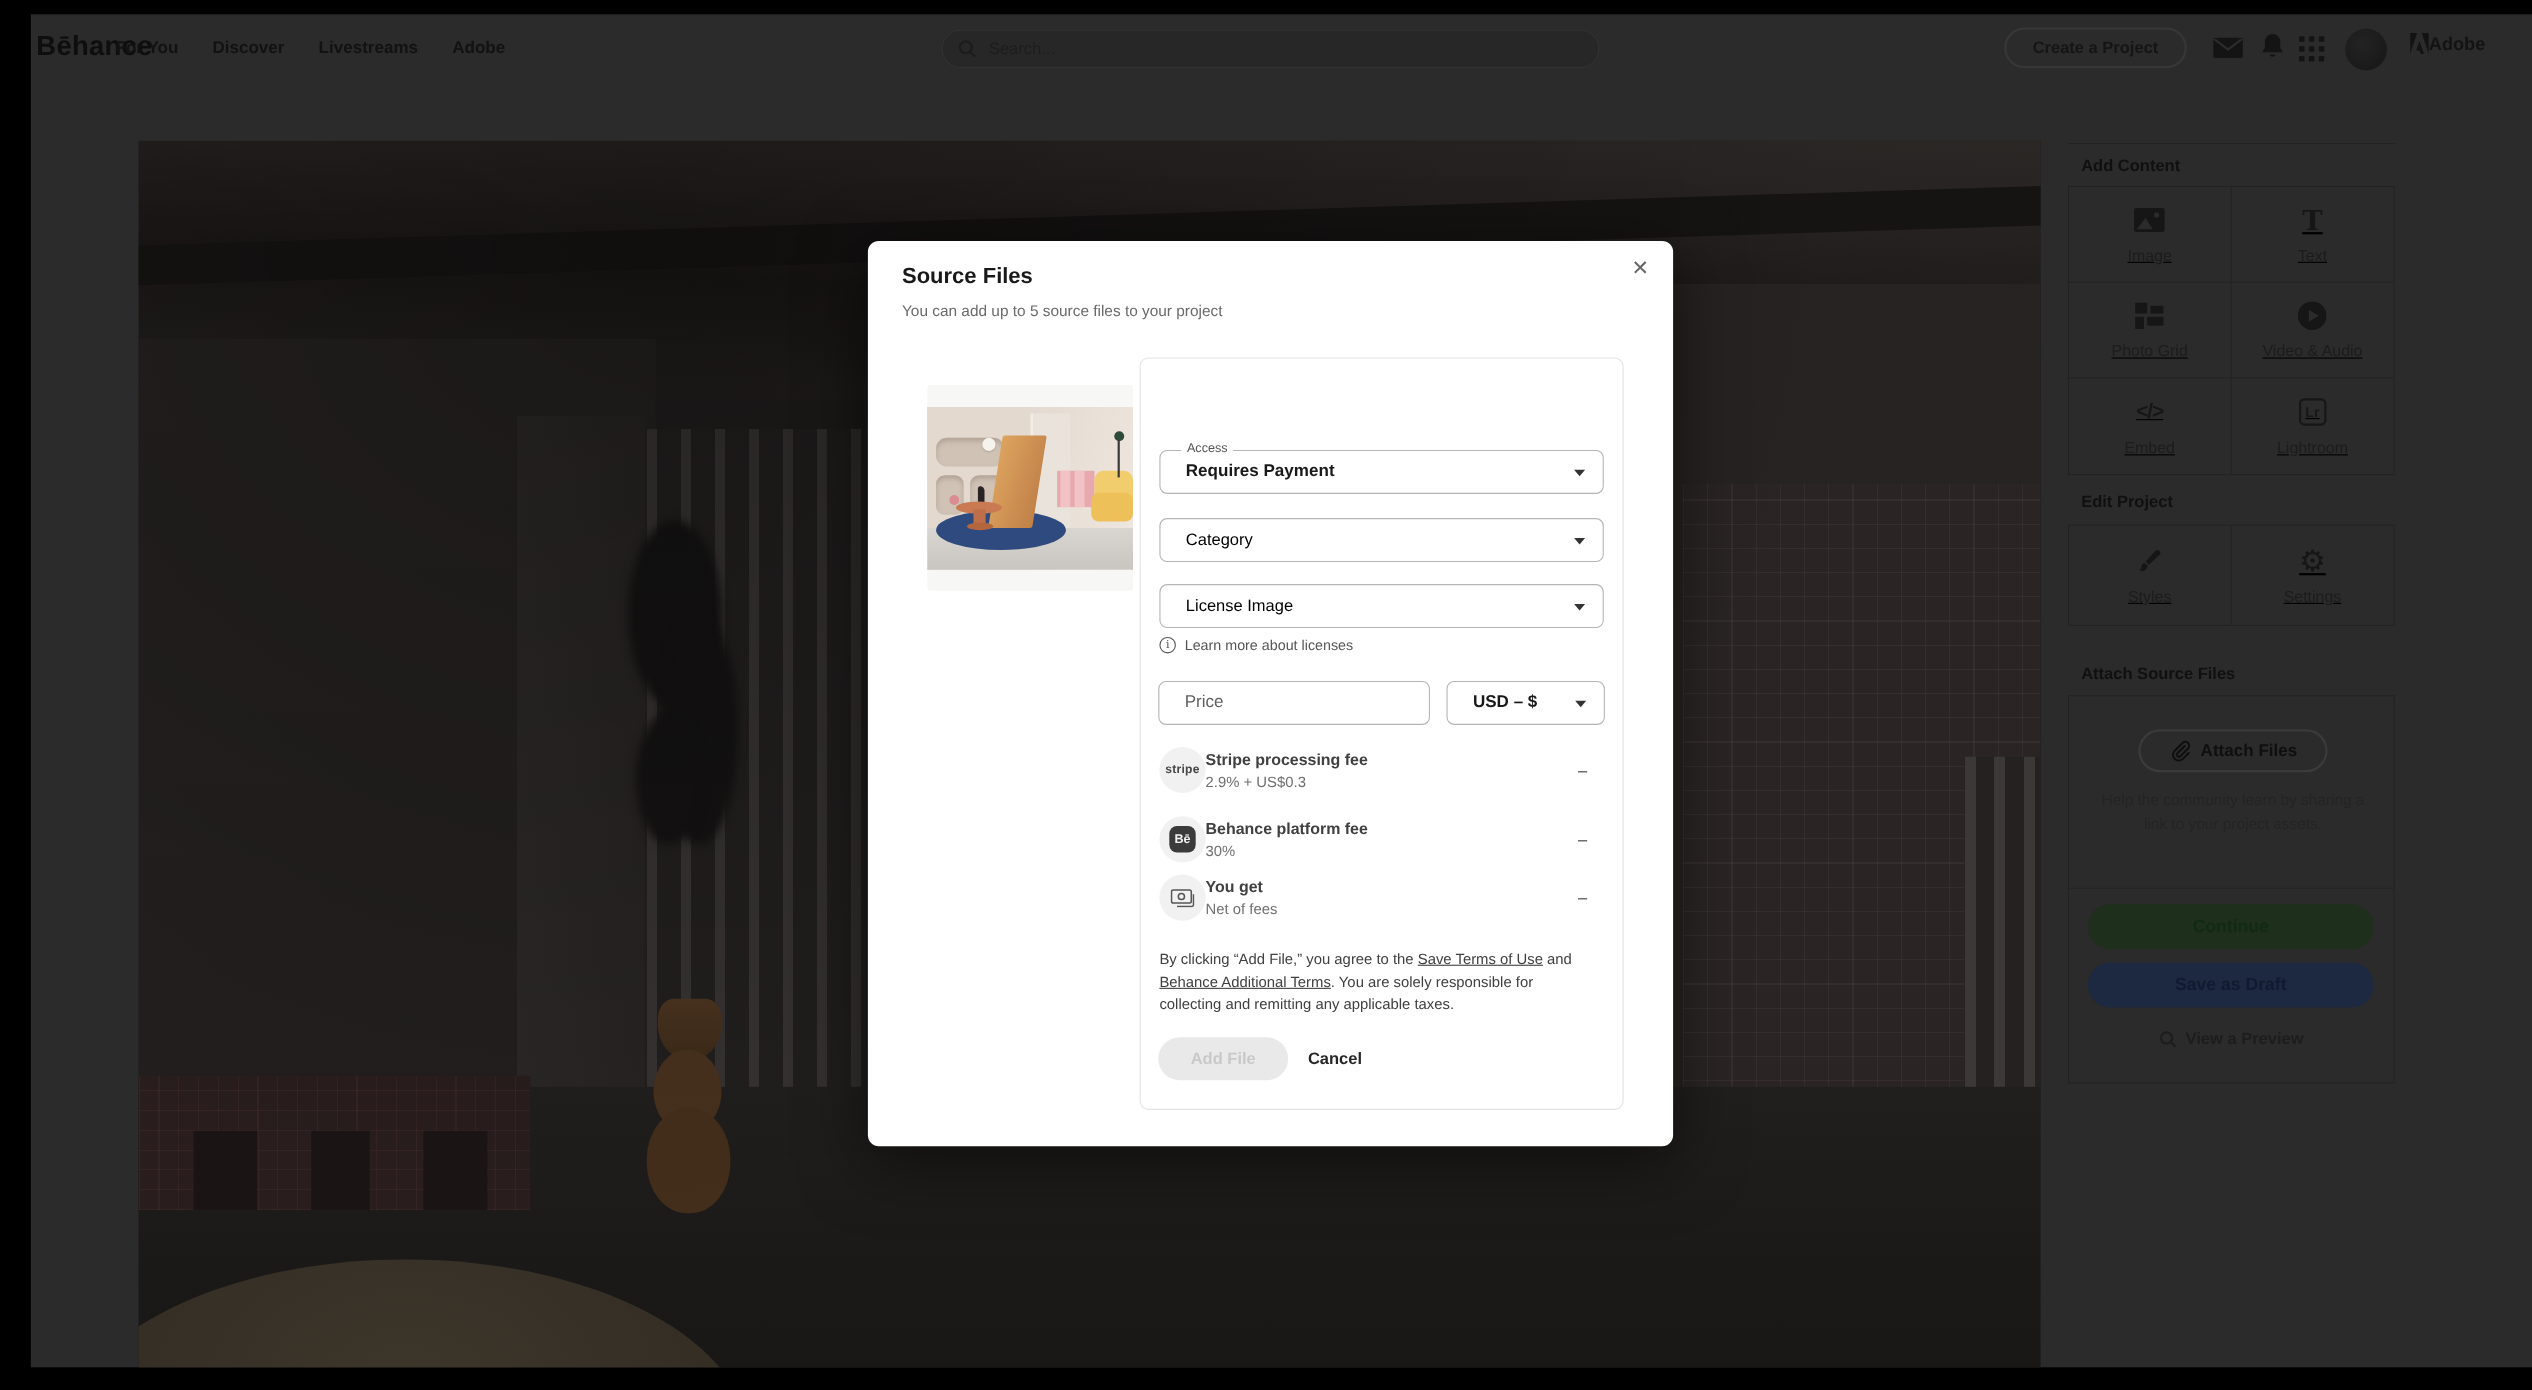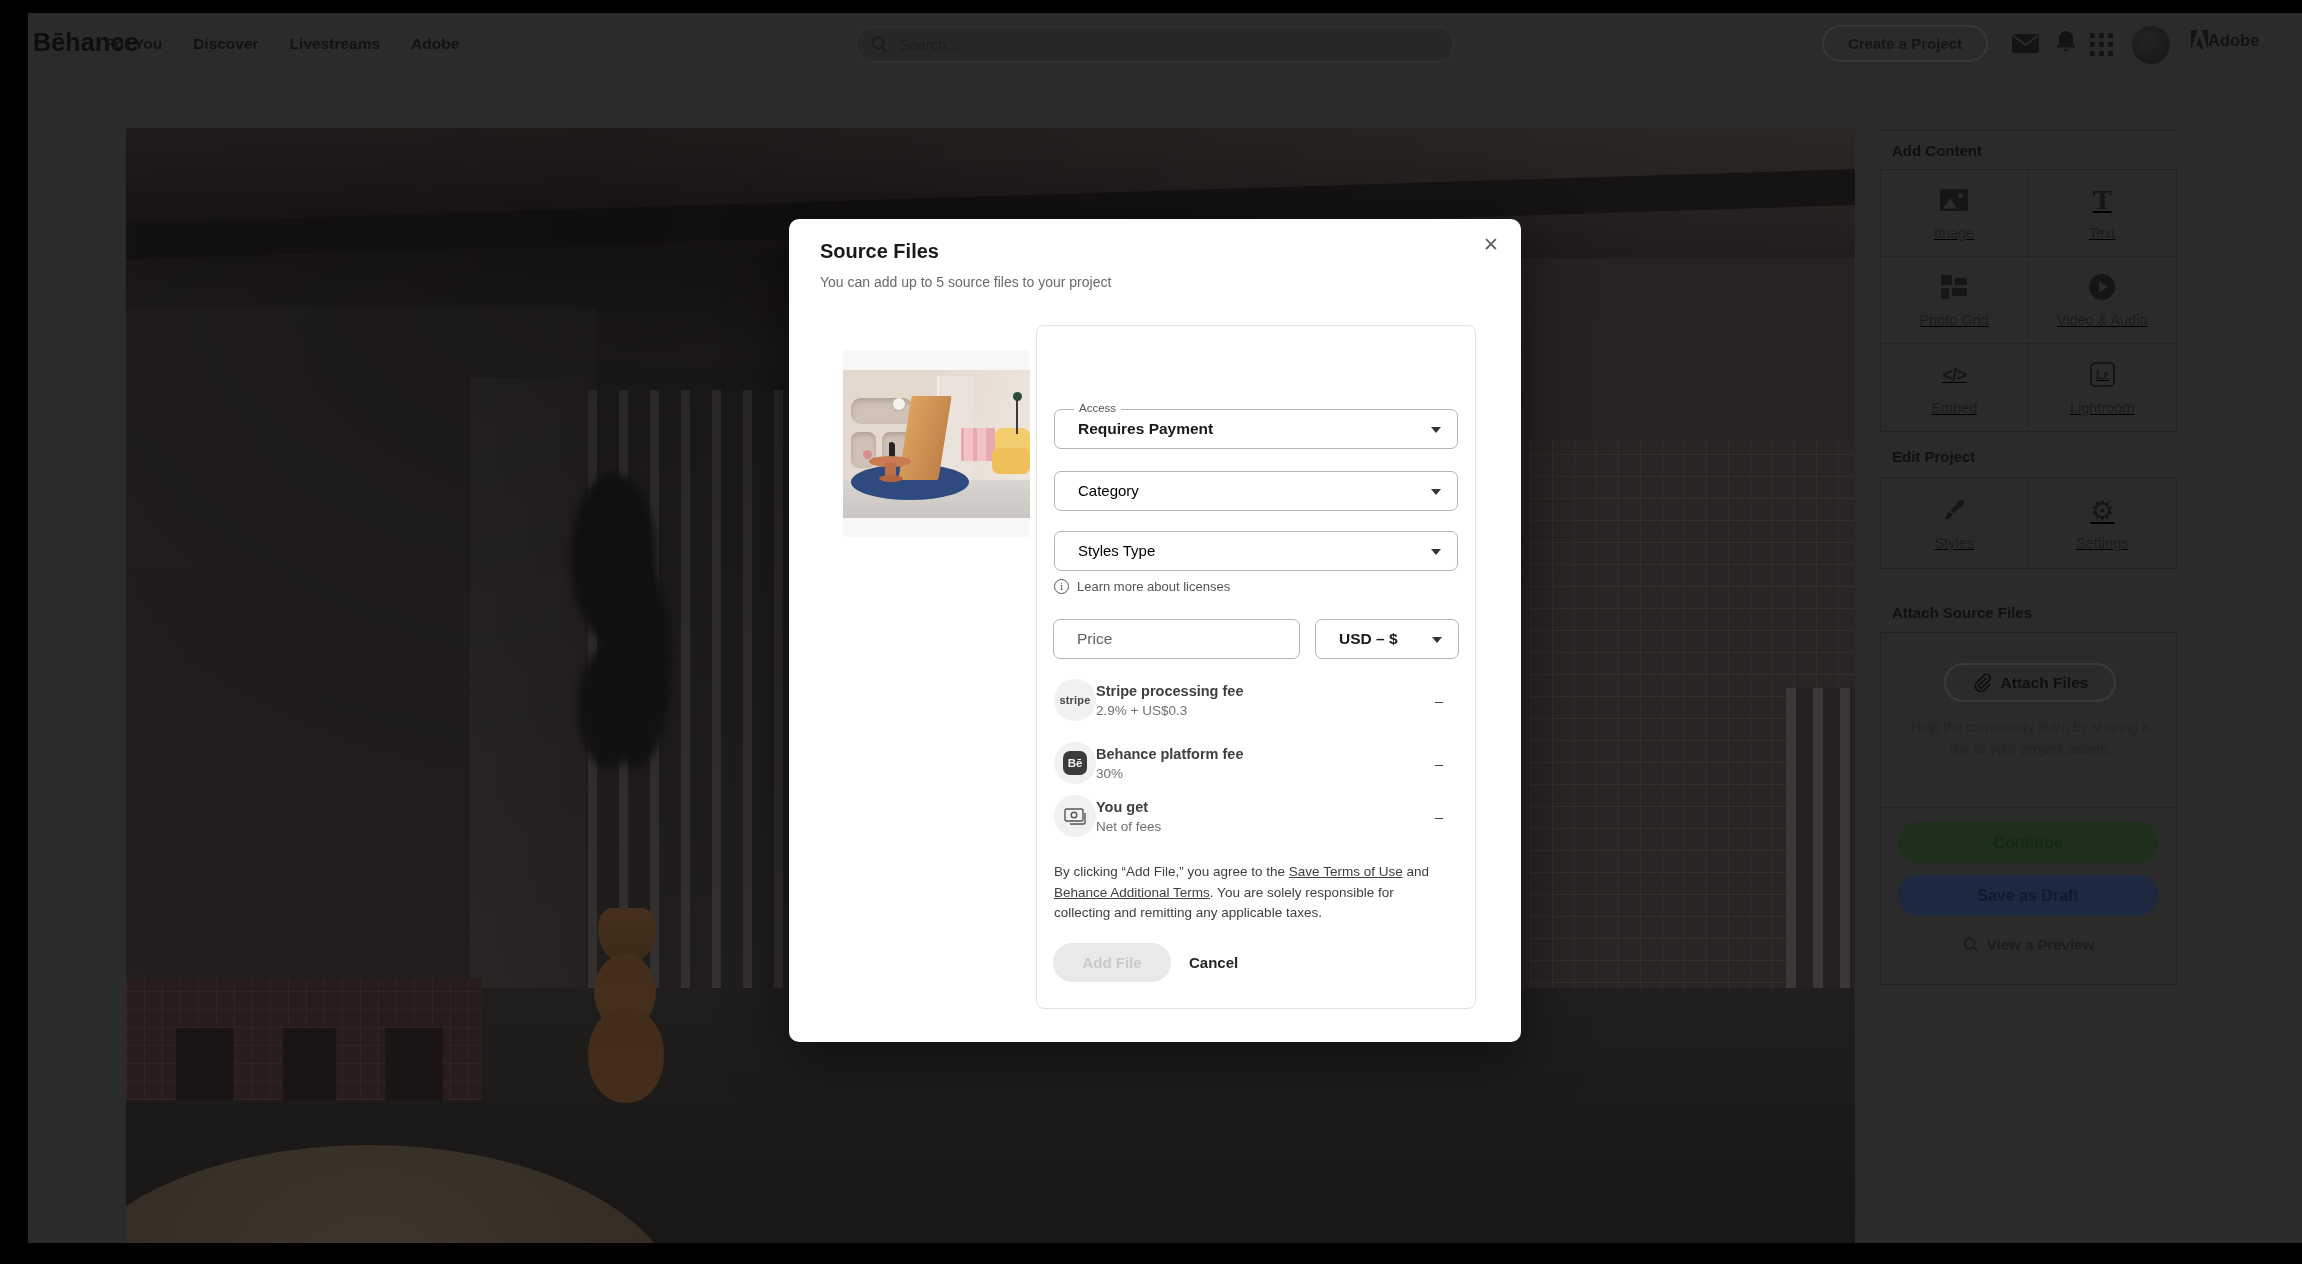--- a/index.html
+++ b/index.html
@@ -377,21 +377,21 @@
         <span class="fld-value">Requires Payment</span>
         <span class="caret"></span>
       </div>
 
       <div class="abs fld" style="top:145px;">
         <span class="fld-ph">Category</span>
         <span class="caret"></span>
       </div>
 
       <div class="abs fld" style="top:205px;">
-        <span class="fld-ph">Styles Type</span>
+        <span class="fld-ph">License Image</span>
         <span class="caret"></span>
       </div>
 
       <div class="abs learn">
         <span class="info-i">i</span>
         <span class="txt">Learn more about licenses</span>
       </div>
 
       <div class="abs fld" style="top:293px;left:16px;width:247px;">
         <input class="fld-input" style="width: 200px;" placeholder="Price">

